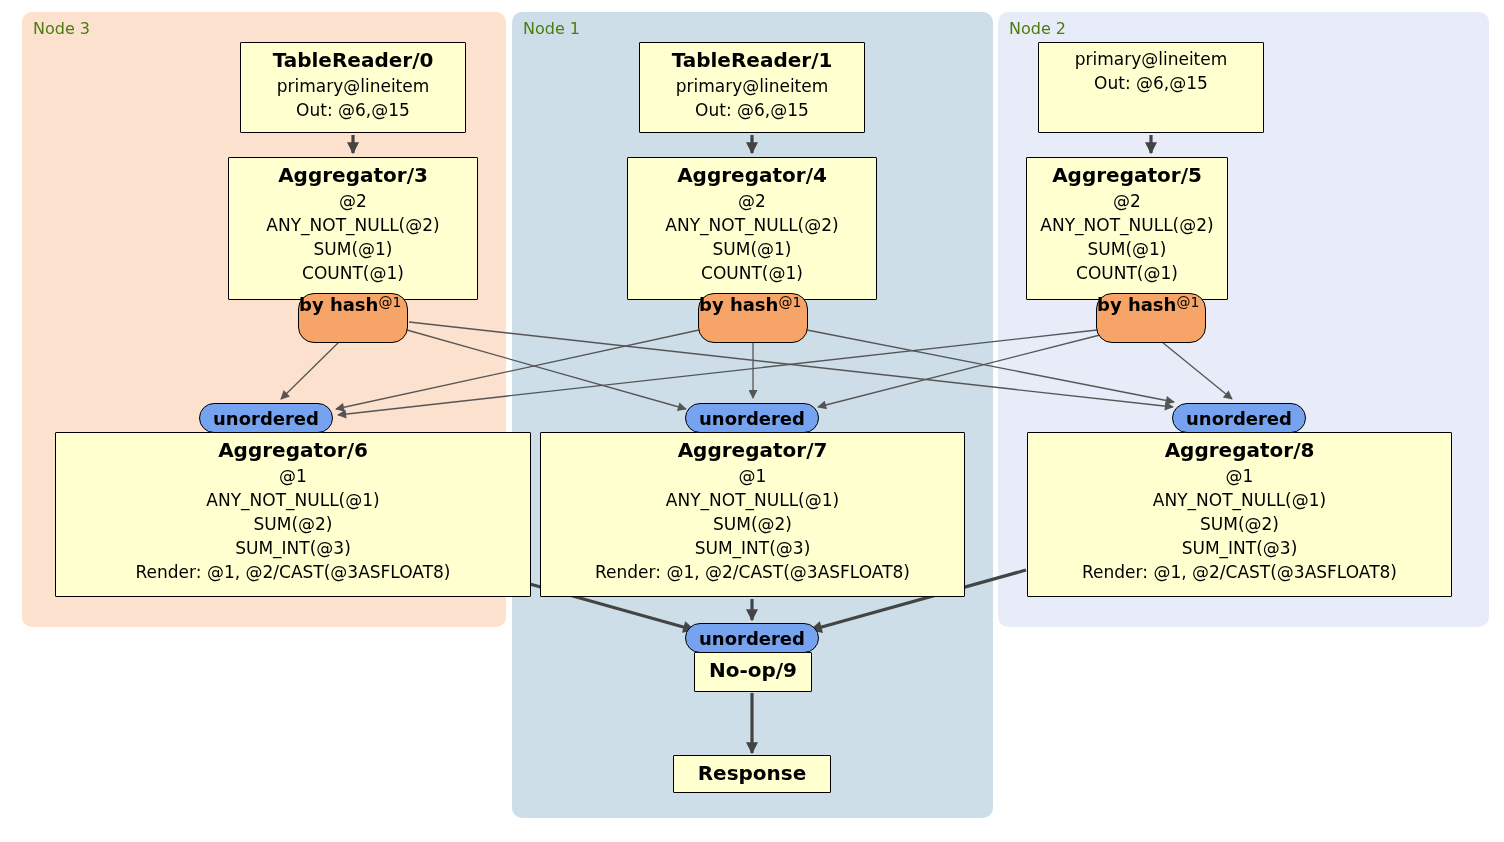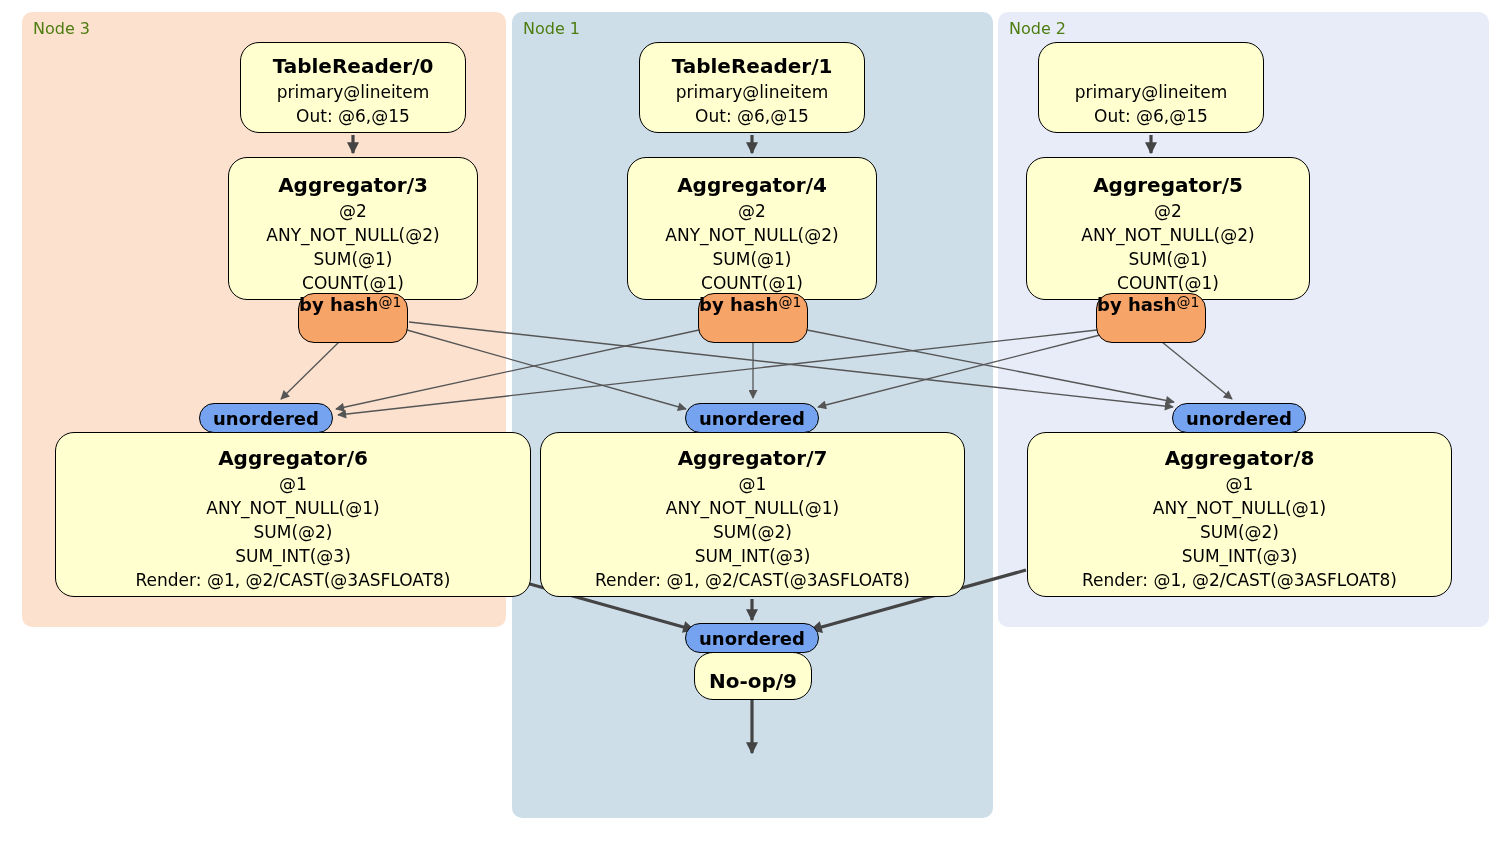--- a/index.html
+++ b/index.html
@@ -11,22 +11,22 @@
   html,body{width:1504px;height:842px;overflow:hidden;background:#fff;
     font-family:"DejaVu Sans","Liberation Sans",sans-serif;color:#000;}
   .canvas{position:relative;width:1504px;height:842px;background:#fff;}
   .region{position:absolute;border-radius:10px;}
   .region-n3{left:22px;top:12px;width:484px;height:615px;background:var(--node3-bg);}
   .region-n1{left:512px;top:12px;width:481px;height:806px;background:var(--node1-bg);}
   .region-n2{left:998px;top:12px;width:491px;height:615px;background:var(--node2-bg);}
   .region-label{position:absolute;left:11px;top:7px;font-size:16px;color:#4d7c0f;z-index:2;}
   .edges{position:absolute;left:0;top:0;z-index:1;pointer-events:none;}
   .box{position:absolute;z-index:2;background:var(--box-fill);border:1.6px solid #000;
-       border-radius:19px;text-align:center;display:flex;flex-direction:column;
-       justify-content:flex-end;padding:4px 6px;}
+       border-radius:1px;text-align:center;display:flex;flex-direction:column;
+       justify-content:flex-start;padding:4px 6px;}
   .box-title{font-weight:bold;font-size:20px;line-height:27px;white-space:nowrap;}
   .box-line{font-size:17px;line-height:24px;white-space:nowrap;}
   .router{position:absolute;z-index:3;background:var(--router-fill);border:1.6px solid #000;
        border-radius:16px;text-align:center;display:flex;flex-direction:row;
        }
   .router-label{font-weight:bold;font-size:18px;line-height:21px;}
   .router-detail{font-size:14px;line-height:17px;}
   .stream{position:absolute;z-index:3;background:var(--stream-fill);border:1.6px solid #000;
        border-radius:15px;text-align:center;display:flex;align-items:center;justify-content:center;
        font-weight:bold;font-size:18px;}
@@ -117,32 +117,35 @@
     <div class="stream" style="left:173px;top:391px;width:134px;height:30px">unordered</div>
     <div class="box" style="left:28px;top:420px;width:425px;height:165px">
       <div class="box-title">Aggregator/7</div>
       <div class="box-line">@1</div>
       <div class="box-line">ANY_NOT_NULL(@1)</div>
       <div class="box-line">SUM(@2)</div>
       <div class="box-line">SUM_INT(@3)</div>
       <div class="box-line">Render: @1, @2/CAST(@3ASFLOAT8)</div>
     </div>
     <div class="stream" style="left:173px;top:611px;width:134px;height:30px">unordered</div>
-    <div class="box" style="left:182px;top:640px;width:118px;height:48px">
+    <div class="box" style="left:182px;top:640px;width:118px;height:40px">
       <div class="box-title">No-op/9</div>
+    </div>
+    <div class="box" style="left:161px;top:743px;width:158px;height:38px">
+      <div class="box-title">Response</div>
     </div>
   </div>
 
   <div class="region region-n2">
     <div class="region-label">Node 2</div>
     <div class="box" style="left:40px;top:30px;width:226px;height:91px">
       <div class="box-line">primary@lineitem</div>
       <div class="box-line">Out: @6,@15</div>
     </div>
-    <div class="box" style="left:28px;top:145px;width:284px;height:143px">
+    <div class="box" style="left:28px;top:145px;width:202px;height:143px">
       <div class="box-title">Aggregator/5</div>
       <div class="box-line">@2</div>
       <div class="box-line">ANY_NOT_NULL(@2)</div>
       <div class="box-line">SUM(@1)</div>
       <div class="box-line">COUNT(@1)</div>
     </div>
     <div class="router" style="left:98px;top:281px;width:110px;height:50px">
       <div class="router-label">by hash</div>
       <div class="router-detail">@1</div>
     </div>

